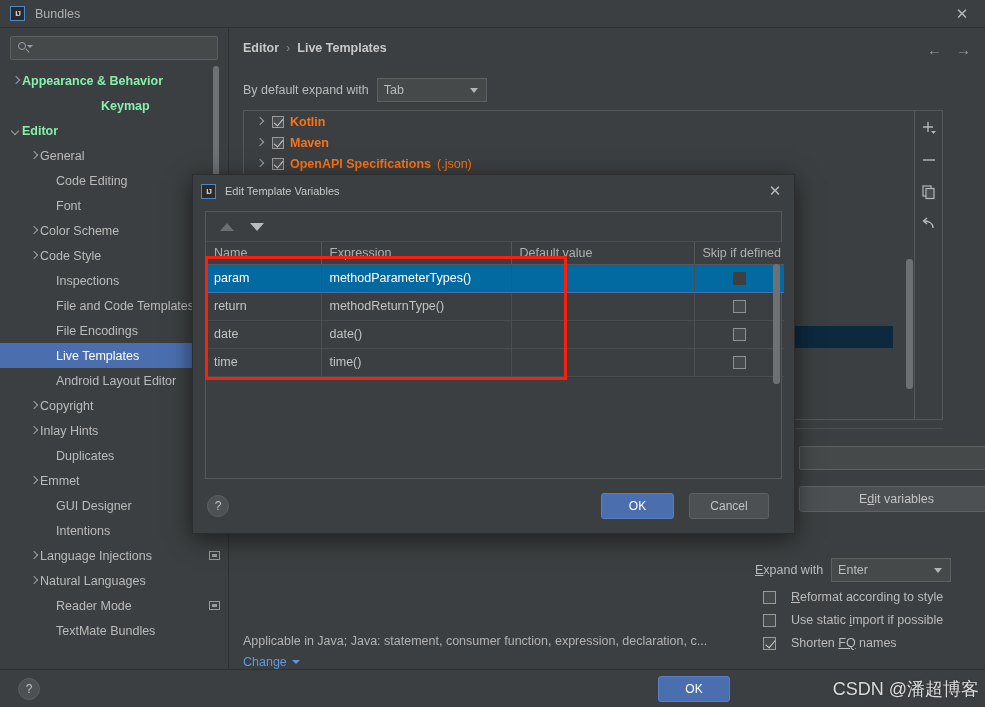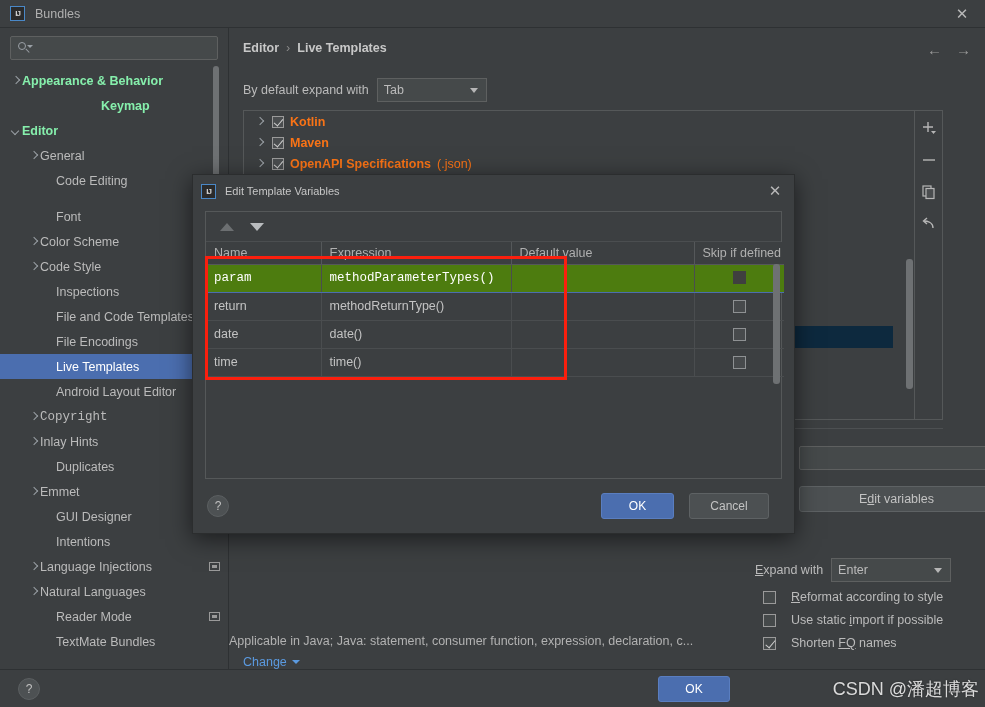--- a/index.html
+++ b/index.html
@@ -170,21 +170,21 @@
     border-left: 1px solid #555859; padding-top: 8px;
     display: flex; flex-direction: column; align-items: center; gap: 14px;
   }
   .tb-ic { width: 18px; height: 18px; position: relative; color:#b6b6b6; }
 
   .desc-box {
     position: absolute; left: 14px; top: 400px; width: 700px; height: 195px;
     background: #3c3f41; border-top: 1px solid #4d5052;
   }
   .applicable {
-    position: absolute; left: 0; top: 606px; width: 485px;
+    position: absolute; left: 14px; top: 606px; width: 485px;
     font-size: 12.5px; color: #b2b2b2; white-space: nowrap; overflow: hidden;
   }
   .change-link {
     position: absolute; left: 14px; top: 627px; font-size: 12.5px;
     color: #5b9ae0; display: flex; align-items: center; gap: 5px;
   }
   .change-link .tri {
     width:0;height:0;border-left:4px solid transparent;
     border-right:4px solid transparent; border-top:4.5px solid #5b9ae0;
   }
@@ -280,21 +280,21 @@
     height: 22px; text-align: left; font-weight: normal; font-size: 12.5px;
     color: #b0b0b0; padding-left: 8px; background: #3c3f41;
     border-bottom: 1px solid #55585a; border-right: 1px solid #55585a;
   }
   table.vars th:last-child { border-right: none; text-align: left; }
   table.vars td {
     height: 28px; font-size: 12.5px; color: #c3c3c3; padding-left: 8px;
     border-bottom: 1px solid #4a4d4f; border-right: 1px solid #4a4d4f;
   }
   table.vars td:last-child { border-right: none; text-align: center; padding-left:0; }
-  table.vars tr.sel td { background: #4d7c0f; color: #ffffff; border-bottom-color:#4b6eaf;font-family:Liberation Mono, monospace;}
+  table.vars tr.sel td { background: #0369a1; color: #ffffff; border-bottom-color:#4b6eaf;}
   .row-cb {
     width: 13px; height: 13px; border: 1px solid #8e9193; background: #474a4c;
     display: inline-block; vertical-align: middle;
   }
   tr.sel .row-cb { border-color: #3f3f3f; background: #3f3f3f; }
   .dlg-sb {
     position: absolute; right: 1px; top: 52px; width: 7px; height: 120px;
     background: #6e7173; border-radius: 3px;
   }
   .modal-foot {
@@ -360,21 +360,21 @@
           <span class="tree-label">Editor</span>
         </div>
         <div class="tree-item" style="padding-left: 28px;">
           <span class="arrow right"></span>
           <span class="tree-label">General</span>
         </div>
         <div class="tree-item" style="padding-left: 44px;">
           <span class="arrow "></span>
           <span class="tree-label">Code Editing</span>
         </div>
-        <div class="tree-item" style="padding-left: 44px; margin-top: 11px;">
+        <div class="tree-item" style="padding-left: 44px;">
           <span class="arrow "></span>
           <span class="tree-label">Font</span>
         </div>
         <div class="tree-item" style="padding-left: 28px;">
           <span class="arrow right"></span>
           <span class="tree-label">Color Scheme</span>
         </div>
         <div class="tree-item" style="padding-left: 28px;">
           <span class="arrow right"></span>
           <span class="tree-label">Code Style</span>
@@ -392,21 +392,21 @@
           <span class="tree-label">File Encodings</span>
         </div>
         <div class="tree-item sel" style="padding-left: 44px;">
           <span class="arrow "></span>
           <span class="tree-label">Live Templates</span>
         </div>
         <div class="tree-item" style="padding-left: 44px;">
           <span class="arrow "></span>
           <span class="tree-label">Android Layout Editor</span>
         </div>
-        <div class="tree-item" style="padding-left: 28px; font-family: Liberation Mono, monospace;">
+        <div class="tree-item" style="padding-left: 28px;">
           <span class="arrow right"></span>
           <span class="tree-label">Copyright</span>
         </div>
         <div class="tree-item" style="padding-left: 28px;">
           <span class="arrow right"></span>
           <span class="tree-label">Inlay Hints</span>
         </div>
         <div class="tree-item" style="padding-left: 44px;">
           <span class="arrow "></span>
           <span class="tree-label">Duplicates</span>

